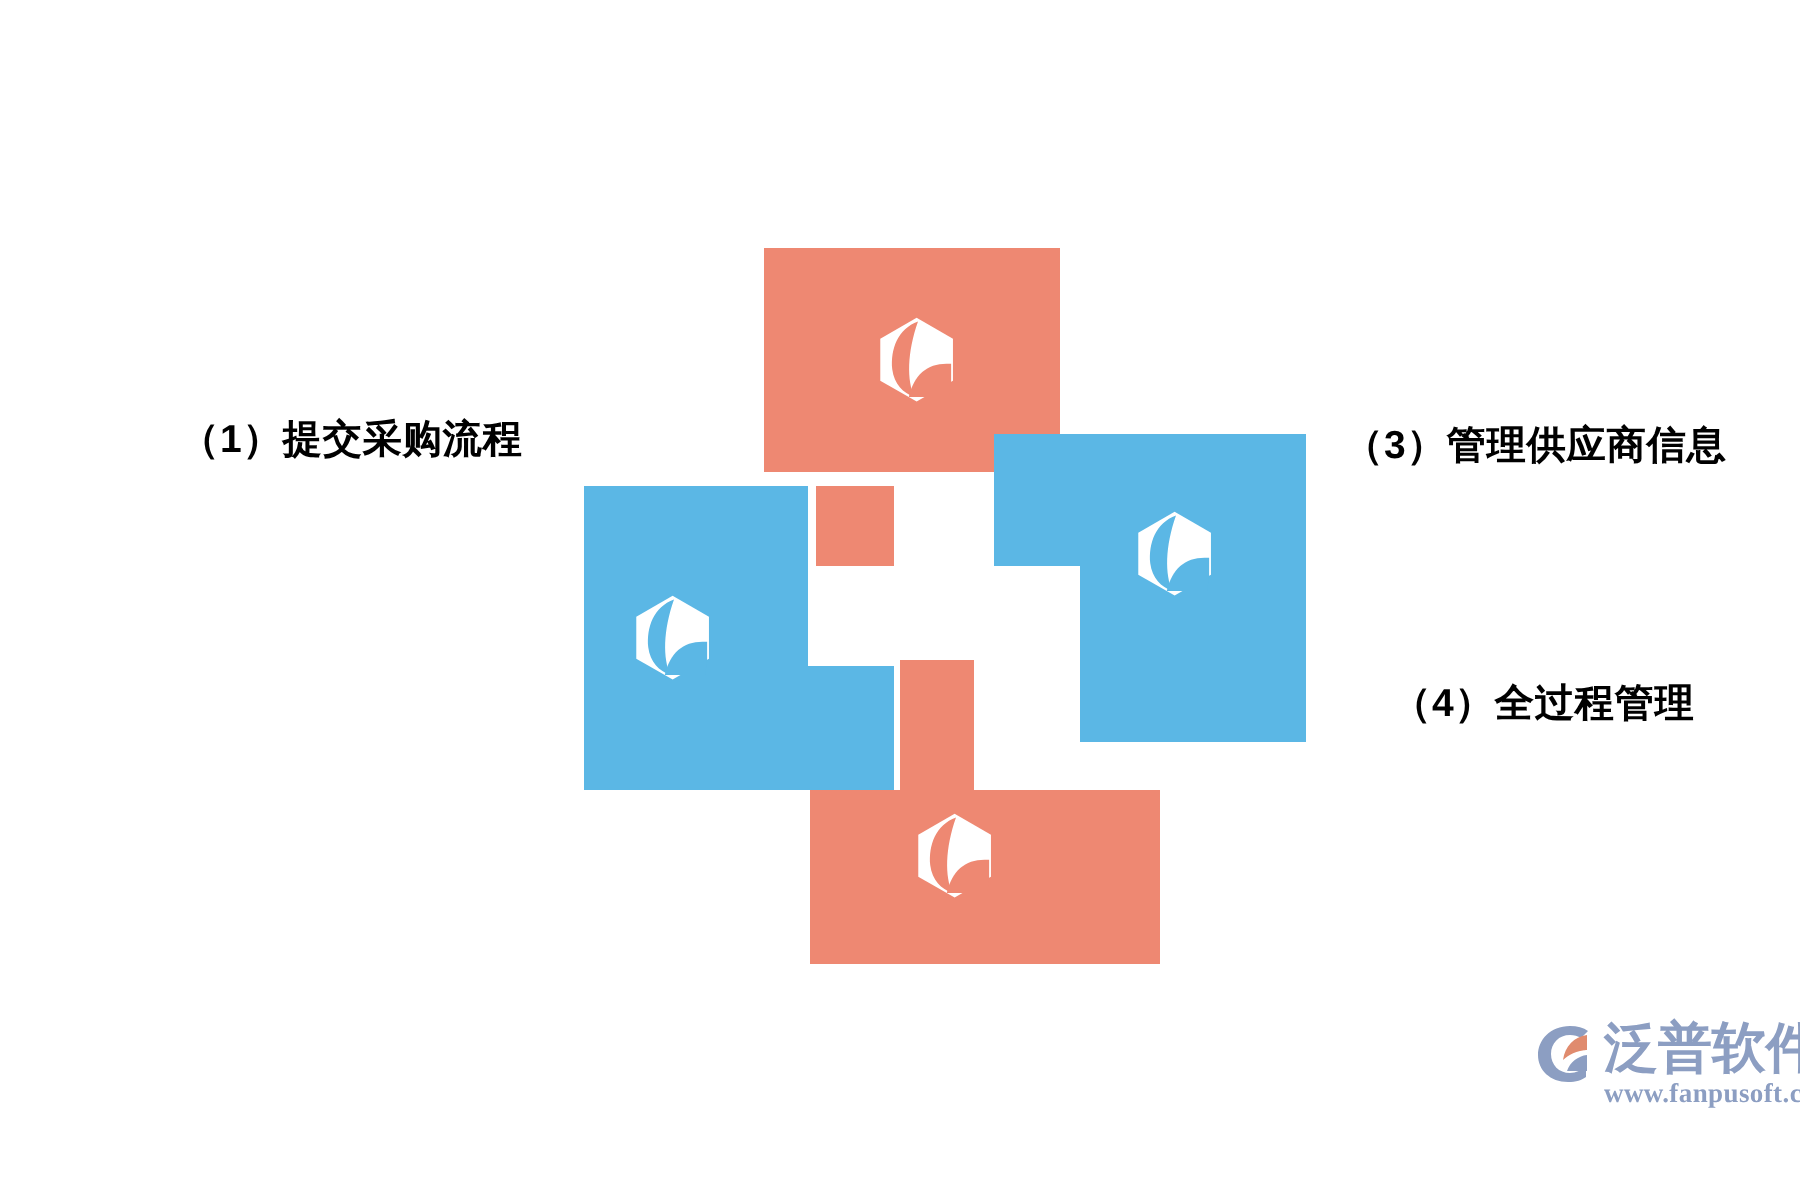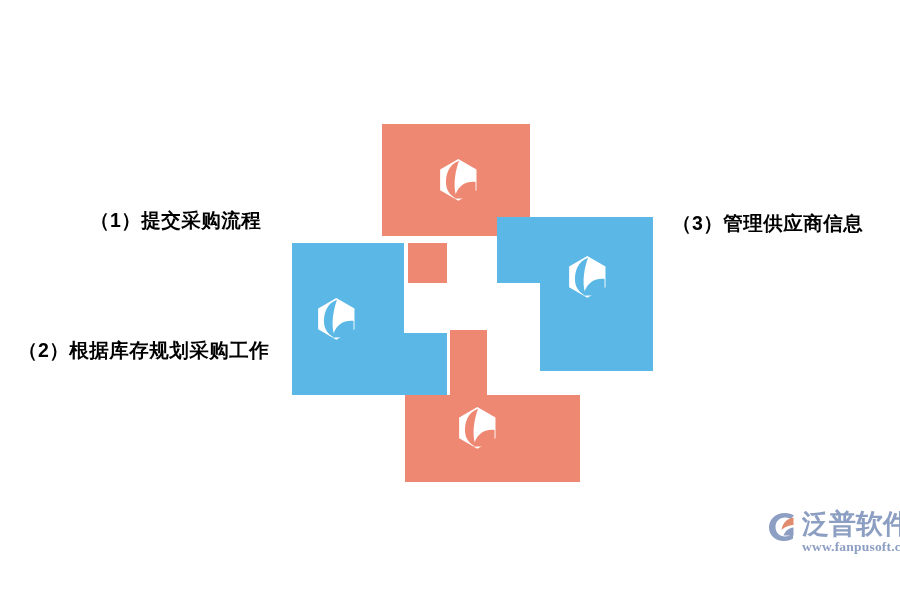--- a/index.html
+++ b/index.html
@@ -97,24 +97,24 @@
     <path fill="#ee8872" d="M47 2 H84 V67 H177 V154 H2 V67 H47 Z"></path>
     <g transform="translate(52,78) scale(0.46)">
       <path fill="#ffffff" d="M48.5 2 L88 24.8 L88 70.3 L48.5 93 L9 70.3 L9 24.8 Z"></path>
       <path fill="#ee8872" d="M50 6 C28 14 20 36 22 58 C24 74 34 84 46 88 C38 70 38 40 50 6 Z"></path>
       <path fill="#ee8872" d="M86 52 C62 50 46 62 40 88 L84 88 L86 72 Z"></path>
     </g>
   </svg>
 
   <div class="label" id="label-1">（1）提交采购流程</div>
 
-  <div class="label" id="label-2">（2）根据库存规划采购工作</div>
 
   <div class="label" id="label-3">（3）管理供应商信息</div>
 
+  <div class="label" id="label-4">（4）全过程管理</div>
 
   <div id="watermark">
     <svg id="wm-mark" viewBox="0 0 34 30">
       <path fill="#8c9ec2" d="M17 1 C7 1 1 8 1 15.5 C1 23 7 29 16 29 C20 29 23 28 25 26.5 L25 20.5 C23 23 20 24.5 17 24.5 C11.5 24.5 7.5 20.5 7.5 15 C7.5 9.5 11.5 5.5 17 5.5 C19 5.5 21 6 22.5 7 L26 3.5 C23.8 1.9 20.6 1 17 1 Z"></path>
       <path fill="#e08b6e" d="M25.5 5.5 C19 6.5 14.5 11 13.5 18 C13.5 18 17 14.5 22 13.5 C24 13 25.5 13 25.5 13 Z"></path>
       <path fill="#8c9ec2" d="M25.5 15.5 C21 16 17 19 15.5 23.5 L25.5 23.5 Z"></path>
     </svg>
     <div id="wm-name">泛普软件</div>
     <div id="wm-url">www.fanpusoft.com</div>
   </div>

